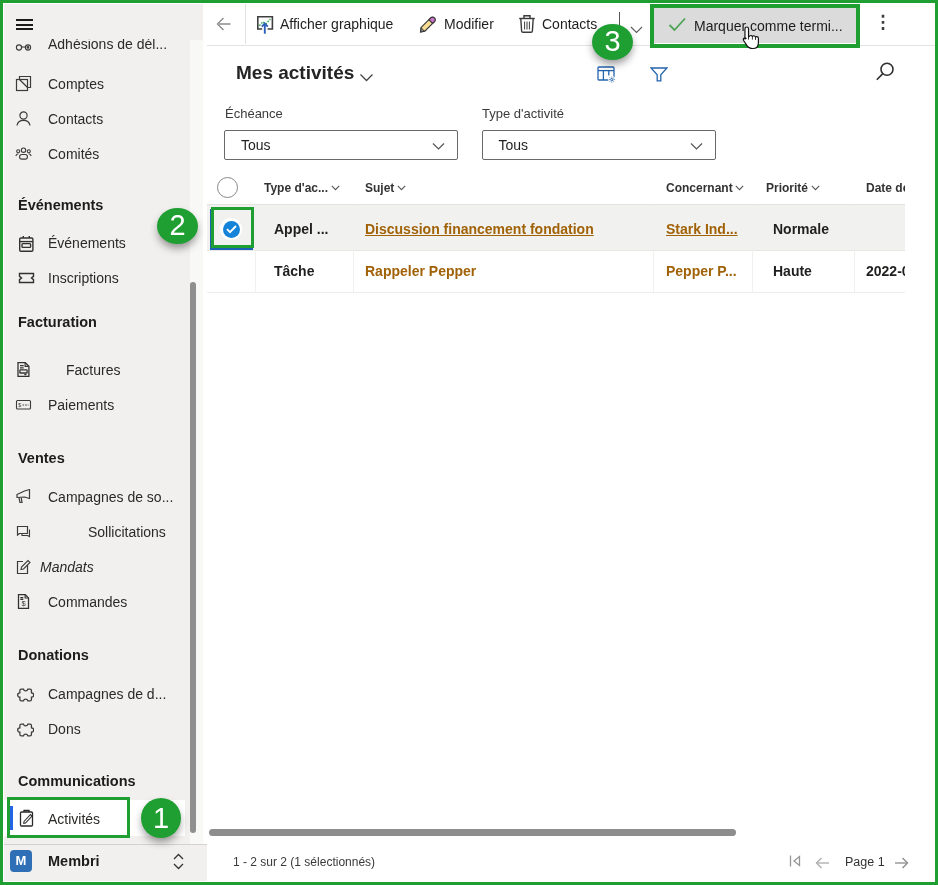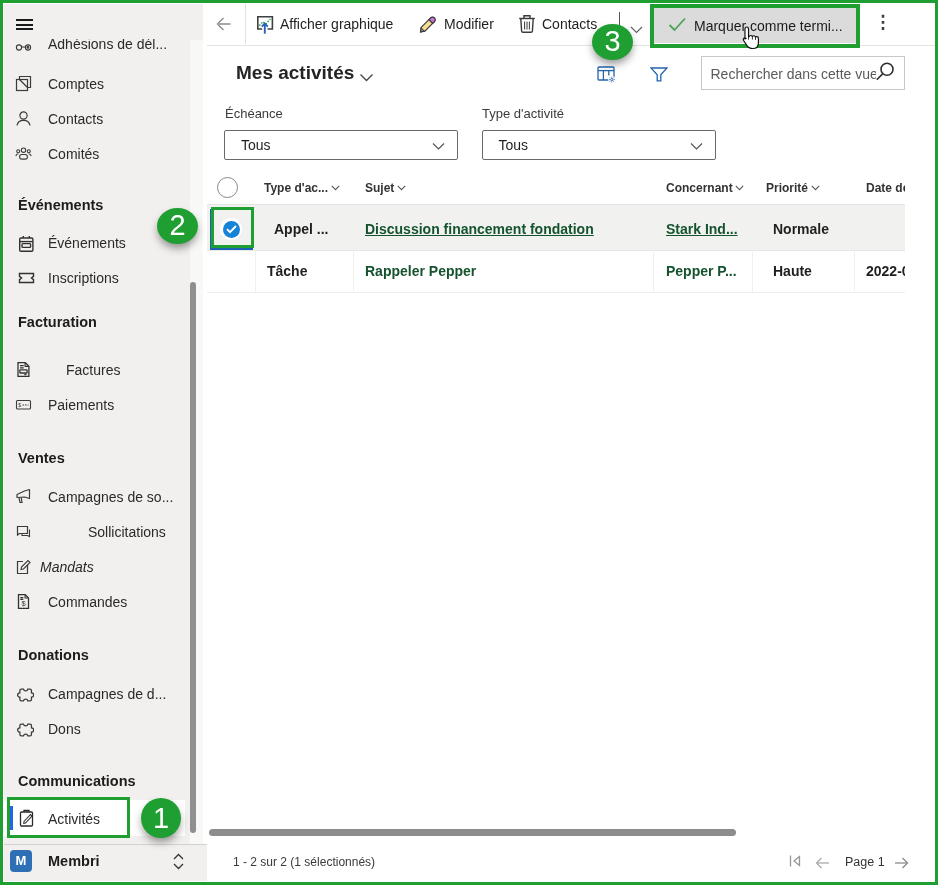--- a/index.html
+++ b/index.html
@@ -4,21 +4,21 @@
 <style>
   html,body{margin:0;padding:0;}
   body{width:938px;height:885px;overflow:hidden;font-family:"Liberation Sans",sans-serif;}
   #page{position:relative;width:938px;height:885px;background:#ffffff;}
   .abs{position:absolute;}
   .navtext{font-size:14px;color:#2b2a28;white-space:nowrap;text-align:center;}
   .navhead{font-size:14.5px;font-weight:bold;color:#1d1c1b;white-space:nowrap;}
   .circ{border-radius:50%;background:#1f9e32;color:#fff;font-weight:normal;text-align:center;box-shadow:0 5px 8px -1px rgba(0,0,0,0.42);}
   .hdrtxt{font-size:12px;color:#333;white-space:nowrap;}
   .celltxt{font-size:14px;color:#201f1e;white-space:nowrap;}
-  .link{font-size:14px;color:#14532d;white-space:nowrap;}
+  .link{font-size:14px;color:#a16207;white-space:nowrap;}
 </style>
 </head>
 <body>
 <div id="page">
 
   <div class="abs" style="left:4px;top:4px;width:198.5px;height:877px;background:#f1f0ee;"></div>
   <div class="abs" style="left:189.5px;top:40px;width:13px;height:804px;background:#f8f8f7;"></div>
 
   <div class="abs" style="left:16px;top:19px;width:17px;height:2px;background:#1a1a1a;"></div>
   <div class="abs" style="left:16px;top:23.5px;width:17px;height:2px;background:#1a1a1a;"></div>
@@ -270,23 +270,20 @@
       <path d="M14.8 10.7 L14.8 11.5 M14.8 15.7 L14.8 16.5 M11.9 13.6 L12.7 13.6 M16.9 13.6 L17.7 13.6 M12.8 11.6 L13.4 12.2 M16.2 15 L16.8 15.6 M16.8 11.6 L16.2 12.2 M13.4 15 L12.8 15.6" stroke-width="1"></path>
     </svg>
   </div>
 
   <div class="abs" style="left:650px;top:67px;">
     <svg width="18" height="15" viewBox="0 0 18 15" fill="none" stroke="#2363ac" stroke-width="1.3">
       <path d="M1 1 L17 1 L10.8 7.8 L10.8 13.8 L7.2 13.8 L7.2 7.8 Z"></path>
     </svg>
   </div>
 
-  <div class="abs" style="left:700.5px;top:55.5px;width:204px;height:34.5px;border:1px solid #c9c7c5;box-sizing:border-box;background:#fff;overflow:hidden;">
-    <div class="abs" style="left:9px;top:9px;font-size:14px;color:#5c5a58;white-space:nowrap;">Rechercher dans cette vue</div>
-  </div>
   <div class="abs" style="left:876px;top:61px;background:#fff;width:24px;height:23px;">
     <svg width="24" height="23" viewBox="0 0 24 23" fill="none" stroke="#2f2f2f" stroke-width="1.6">
       <circle cx="11" cy="8.3" r="6"></circle>
         <path d="M6.6 12.9 L0.8 18.8"></path>
     </svg>
   </div>
 
   <div class="abs" style="left:225px;top:106px;font-size:13px;color:#3b3b3b;">Échéance</div>
   <div class="abs" style="left:224px;top:129.5px;width:234px;height:30px;border:1px solid #6b6967;box-sizing:border-box;border-radius:2px;background:#fff;">
     <div class="abs" style="left:16px;top:6px;font-size:14px;color:#1f1f1f;">Tous</div>
@@ -346,21 +343,21 @@
     <div class="abs" style="left:2.5px;top:39px;width:2px;height:40px;background:#1b62b5;"></div>
     <div class="abs" style="left:2.5px;top:77.5px;width:43.5px;height:2px;background:#1b62b5;"></div>
 
     <div class="abs" style="left:4px;top:36.5px;width:42.5px;height:41px;border:3.5px solid #1f9e32;box-sizing:border-box;"></div>
 
     <div class="abs celltxt" style="left:67px;top:50.5px;">Appel ...</div>
     <div class="abs link" style="left:158px;top:50.5px;text-decoration:underline;">Discussion financement fondation</div>
     <div class="abs link" style="left:459px;top:50.5px;text-decoration:underline;">Stark Ind...</div>
     <div class="abs celltxt" style="left:566px;top:50.5px;">Normale</div>
 
-    <div class="abs celltxt" style="left:60px;top:93px;">Tâche</div>
+    <div class="abs celltxt" style="left:67px;top:93px;">Tâche</div>
     <div class="abs link" style="left:158px;top:93px;">Rappeler Pepper</div>
     <div class="abs link" style="left:459px;top:93px;">Pepper P...</div>
     <div class="abs celltxt" style="left:566px;top:93px;text-align:right;">Haute</div>
     <div class="abs celltxt" style="left:659px;top:93px;">2022-09</div>
   </div>
 
   <div class="abs" style="left:209px;top:829px;width:527px;height:6.5px;background:#8d8d8d;border-radius:3.5px;"></div>
   <div class="abs" style="left:233px;top:855px;font-size:12px;color:#3a3a3a;">1 - 2 sur 2 (1 sélectionnés)</div>
 
   <div class="abs" style="left:789px;top:854px;">

